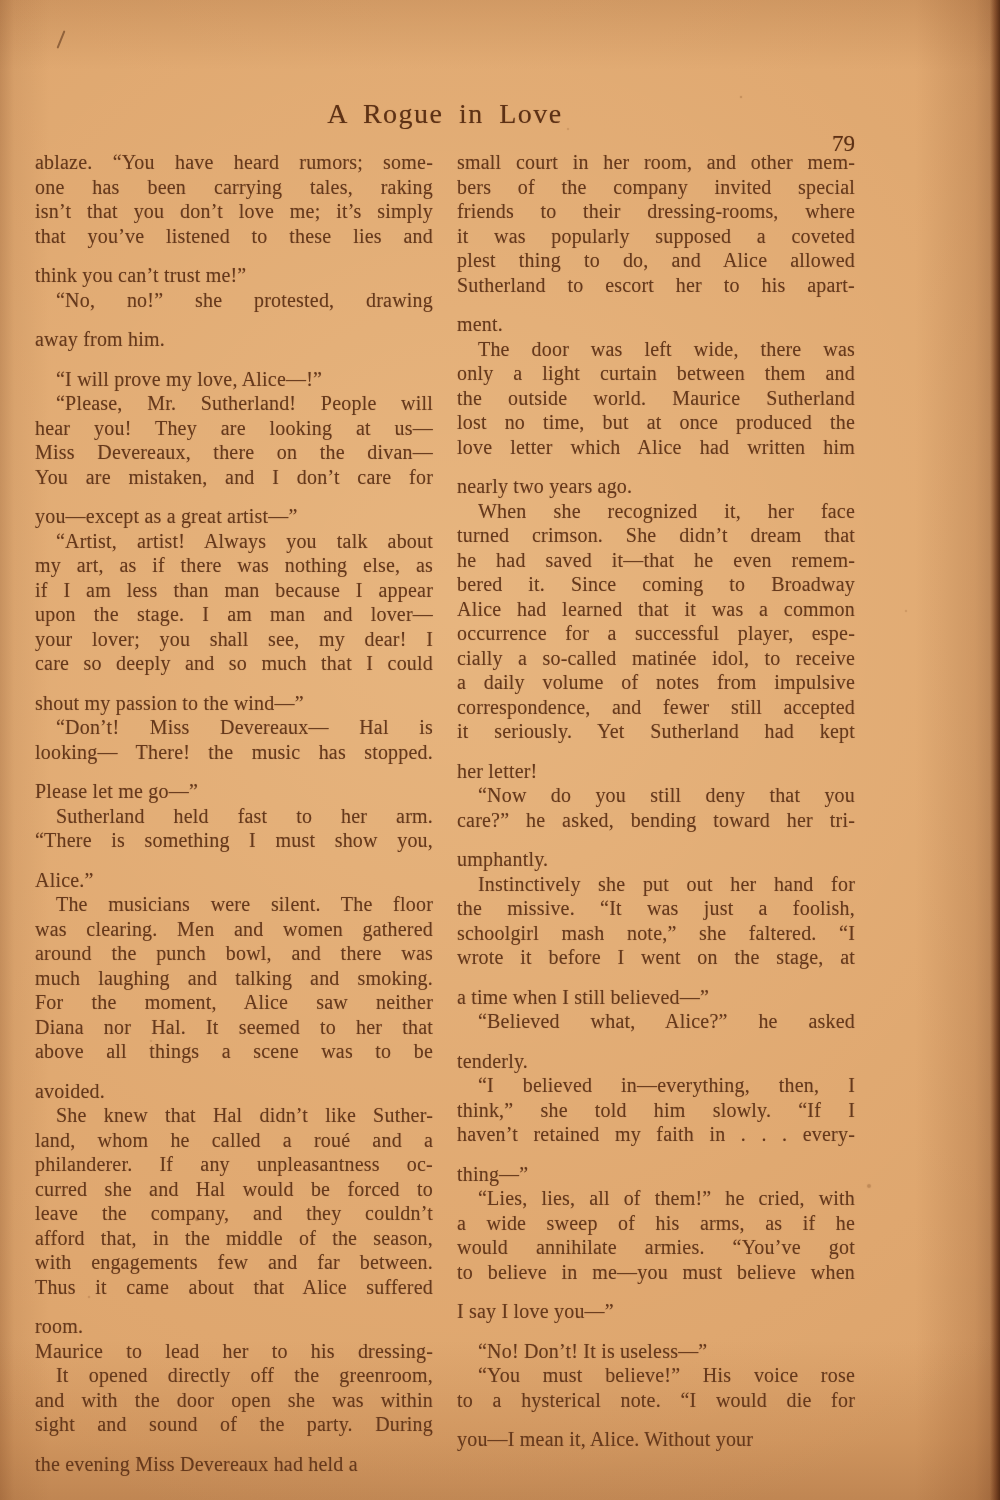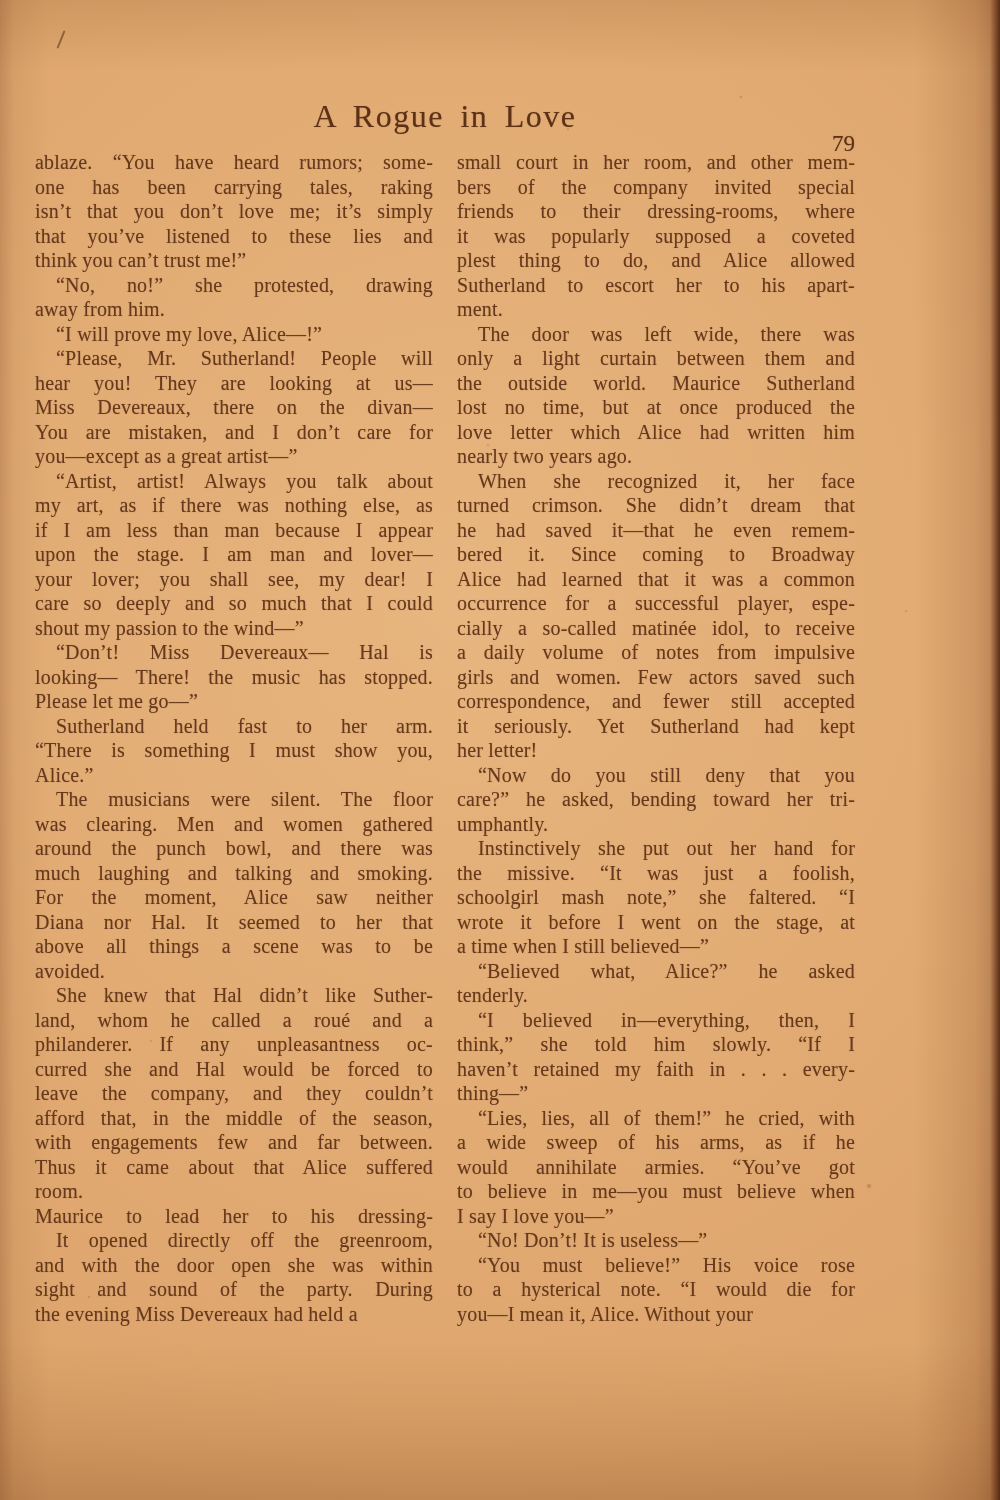--- a/index.html
+++ b/index.html
@@ -47,21 +47,21 @@
       487px 444px 1px 0 rgba(120,65,28,0.30);
   }
   .header {
     position: absolute;
     left: 35px; top: 98px; width: 820px; height: 34px;
   }
   .running-title {
     position: absolute;
     left: 0; right: 0;
     text-align: center;
-    font-size: 32px;
+    font-size: 28px;
     letter-spacing: 1.5px;
     word-spacing: 7px;
     color: var(--header-ink, #5d3115);
     text-shadow: 0 0 1px rgba(93,49,21,0.45);
   }
   .page-number {
     position: absolute;
     right: 0; top: -4px;
     font-size: 23px;
     color: var(--header-ink, #5d3115);
@@ -82,21 +82,21 @@
     color: var(--ink, #66391c);
     text-shadow: 0 0 1px rgba(102,57,28,0.38);
     letter-spacing: 0.2px;
   }
   .para { margin: 0; }
   .para.indent .line:first-child { text-indent: 21px; }
   .line {
     text-align: justify;
     text-align-last: justify;
   }
-  .line.last { text-align-last: auto; }
+  .line.last { text-align-last: auto; margin-top: 15px; }
 </style>
 </head>
 <body>
 
 <div class="page">
   <div class="specks"></div>
   <div class="pen-mark"></div>
 
   <div class="header">
     <div class="running-title">A Rogue in Love</div>
@@ -194,21 +194,20 @@
         </div>
         <div class="para indent">
           <div class="line">When she recognized it, her face</div>
           <div class="line">turned crimson. She didn’t dream that</div>
           <div class="line">he had saved it—that he even remem-</div>
           <div class="line">bered it. Since coming to Broadway</div>
           <div class="line">Alice had learned that it was a common</div>
           <div class="line">occurrence for a successful player, espe-</div>
           <div class="line">cially a so-called matinée idol, to receive</div>
           <div class="line">a daily volume of notes from impulsive</div>
-          <div class="line">girls and women. Few actors saved such</div>
           <div class="line">correspondence, and fewer still accepted</div>
           <div class="line">it seriously. Yet Sutherland had kept</div>
           <div class="line last">her letter!</div>
         </div>
         <div class="para indent">
           <div class="line">“Now do you still deny that you</div>
           <div class="line">care?” he asked, bending toward her tri-</div>
           <div class="line last">umphantly.</div>
         </div>
         <div class="para indent">

